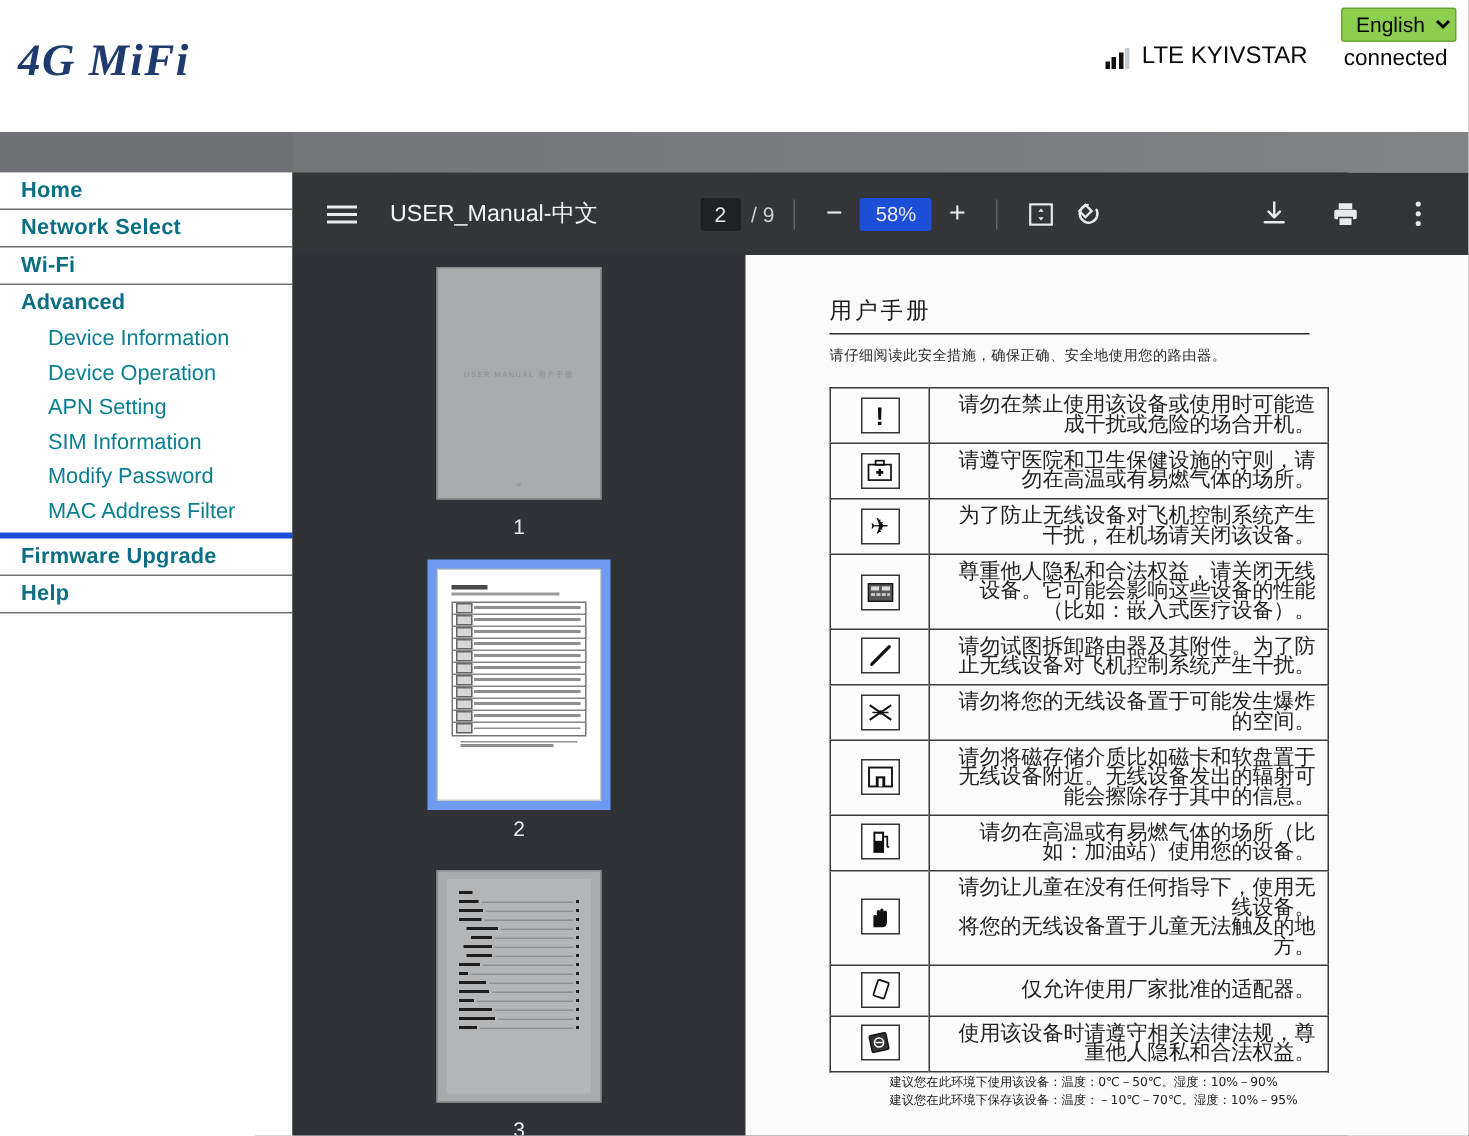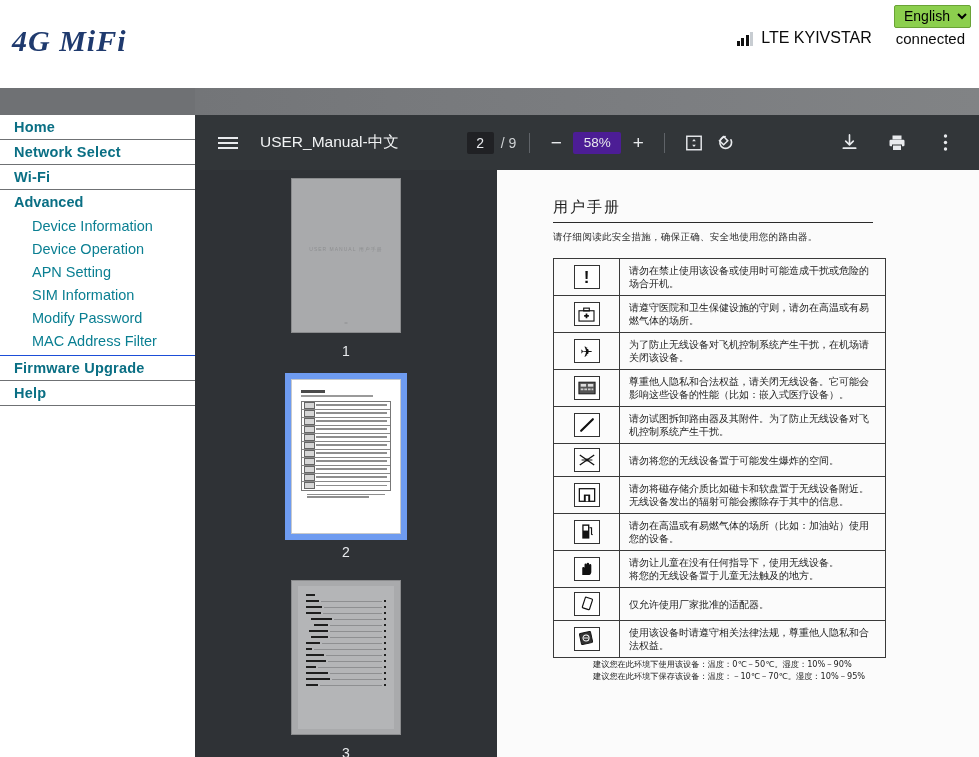--- a/index.html
+++ b/index.html
@@ -74,21 +74,21 @@
     border-bottom: 1px solid #6f7174;
     color: #0a6f84;
     font-size: 14.5px;
     font-weight: bold;
     letter-spacing: 0.2px;
     cursor: pointer;
     line-height: 17px;
   }
   .nav-item.top { height: 25px; }
   .nav-group {
-    border-bottom: 1px solid #1d4ed8;
+    border-bottom: 4px solid #1d4ed8;
     padding-bottom: 2px;
   }
   .nav-group .nav-head {
     padding: 4px 0 4px 14px;
     color: #0a6f84;
     font-size: 14.5px;
     font-weight: bold;
     line-height: 17px;
     cursor: pointer;
   }
@@ -138,21 +138,21 @@
   }
   .page-total { margin-left: 7px; color: #cfd2d4; font-size: 14px; }
   .tb-sep {
     width: 1px; height: 20px; background: #5f6368; margin: 0 13px;
   }
   .zoom-minus, .zoom-plus {
     width: 26px; height: 26px; display: flex; align-items: center; justify-content: center;
     cursor: pointer; color: #e8eaed; font-size: 19px; line-height: 1;
   }
   .zoom-value {
-    width: 48px; height: 22px; background: #4c1d95; border-radius: 2px;
+    width: 48px; height: 22px; background: #1d4ed8; border-radius: 2px;
     color: #e8eaed; font-size: 13.5px;
     display: flex; align-items: center; justify-content: center;
     margin: 0 4px; cursor: text;
   }
   .tb-right {
     margin-left: auto; display: flex; align-items: center; padding-right: 18px; gap: 16px;
   }
 
   
   .thumbpanel {
@@ -227,23 +227,24 @@
     border: 1px solid #3a3a3a; border-collapse: collapse;
   }
   .safety-table tr { border-bottom: 1px solid #3a3a3a; }
   .safety-table tr:last-child { border-bottom: none; }
   .cell-icon {
     width: 66px; border-right: 1px solid #3a3a3a;
     text-align: center; vertical-align: middle; padding: 4px 0;
   }
   .cell-text {
     padding: 5px 8px 5px 9px;
-    font-size: 10px; line-height: 13px; color: #222;
+    font-size: 14px; line-height: 13px; color: #222;
     vertical-align: middle;
     font-family: "DejaVu Sans", sans-serif;
+    text-align: right;
   }
   .icon-box {
     width: 26px; height: 24px; border: 1.2px solid #333;
     display: inline-flex; align-items: center; justify-content: center;
     background: #fff; font-size: 15px; color: #111; line-height: 1;
   }
   .doc-foot {
     margin-top: 0; padding-left: 40px;
     font-size: 8.2px; line-height: 12px; color: #222;
     font-family: "DejaVu Sans", sans-serif;

